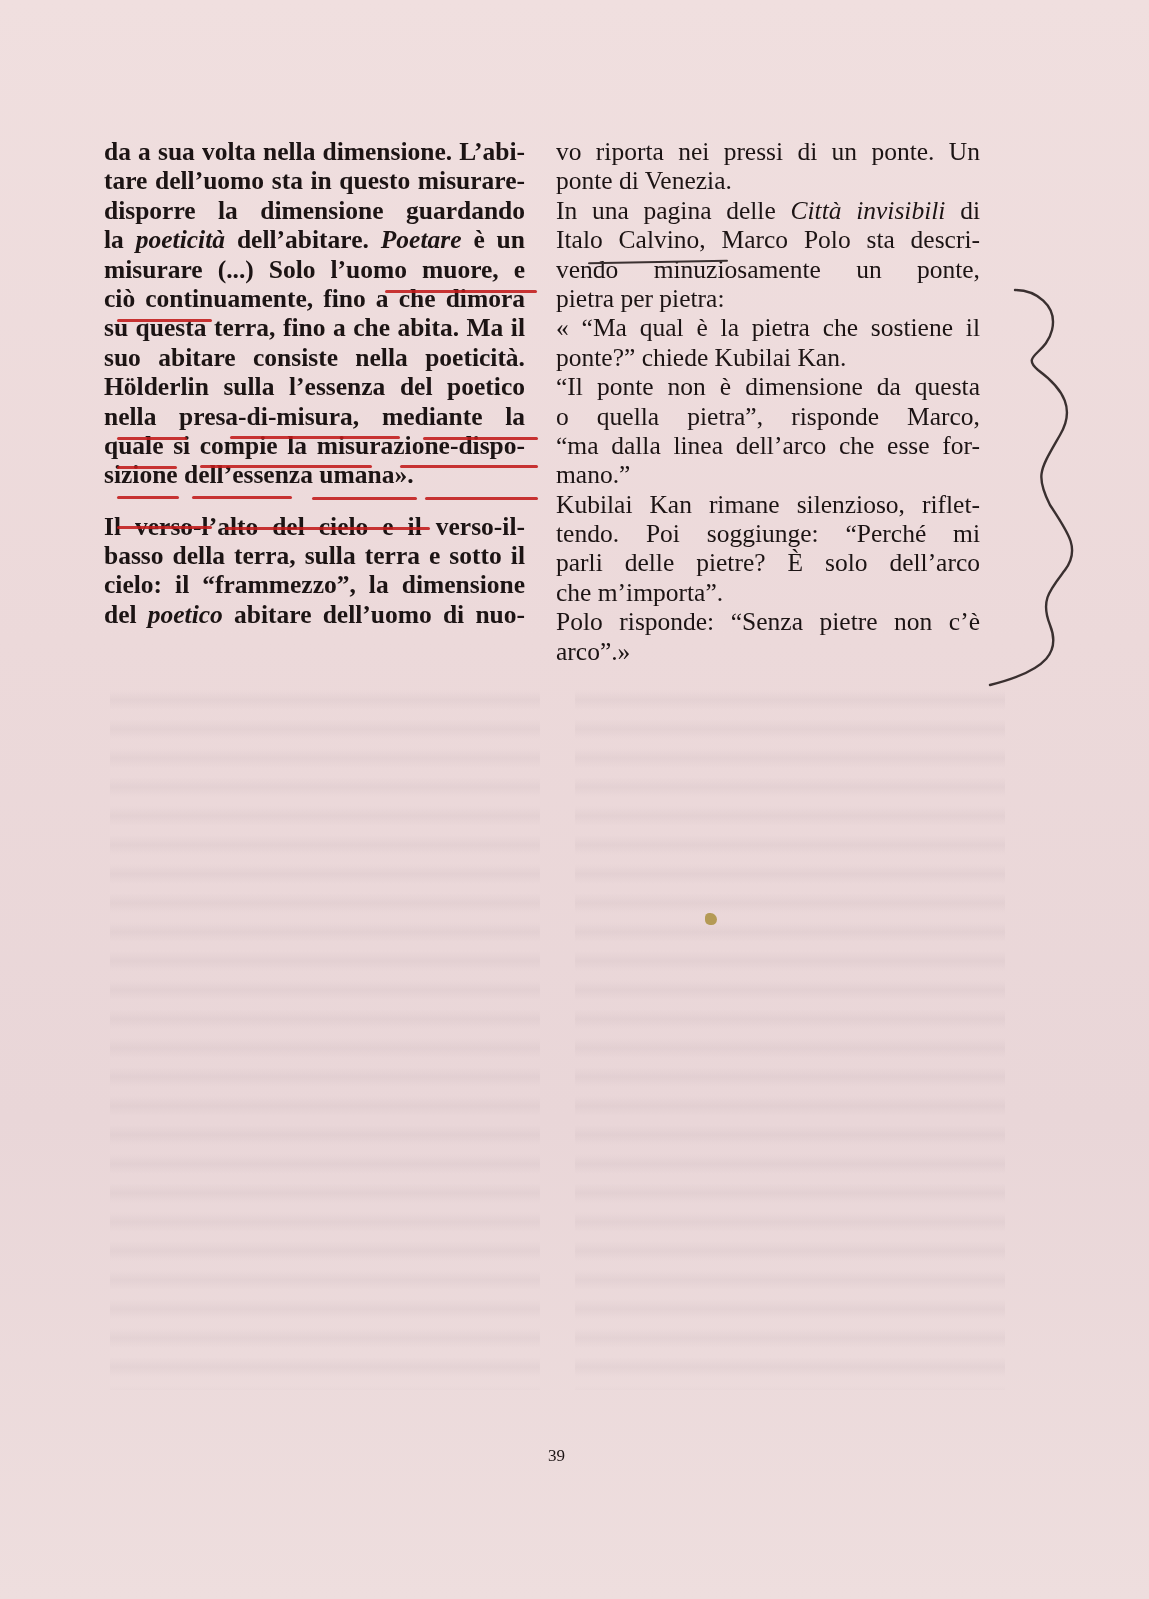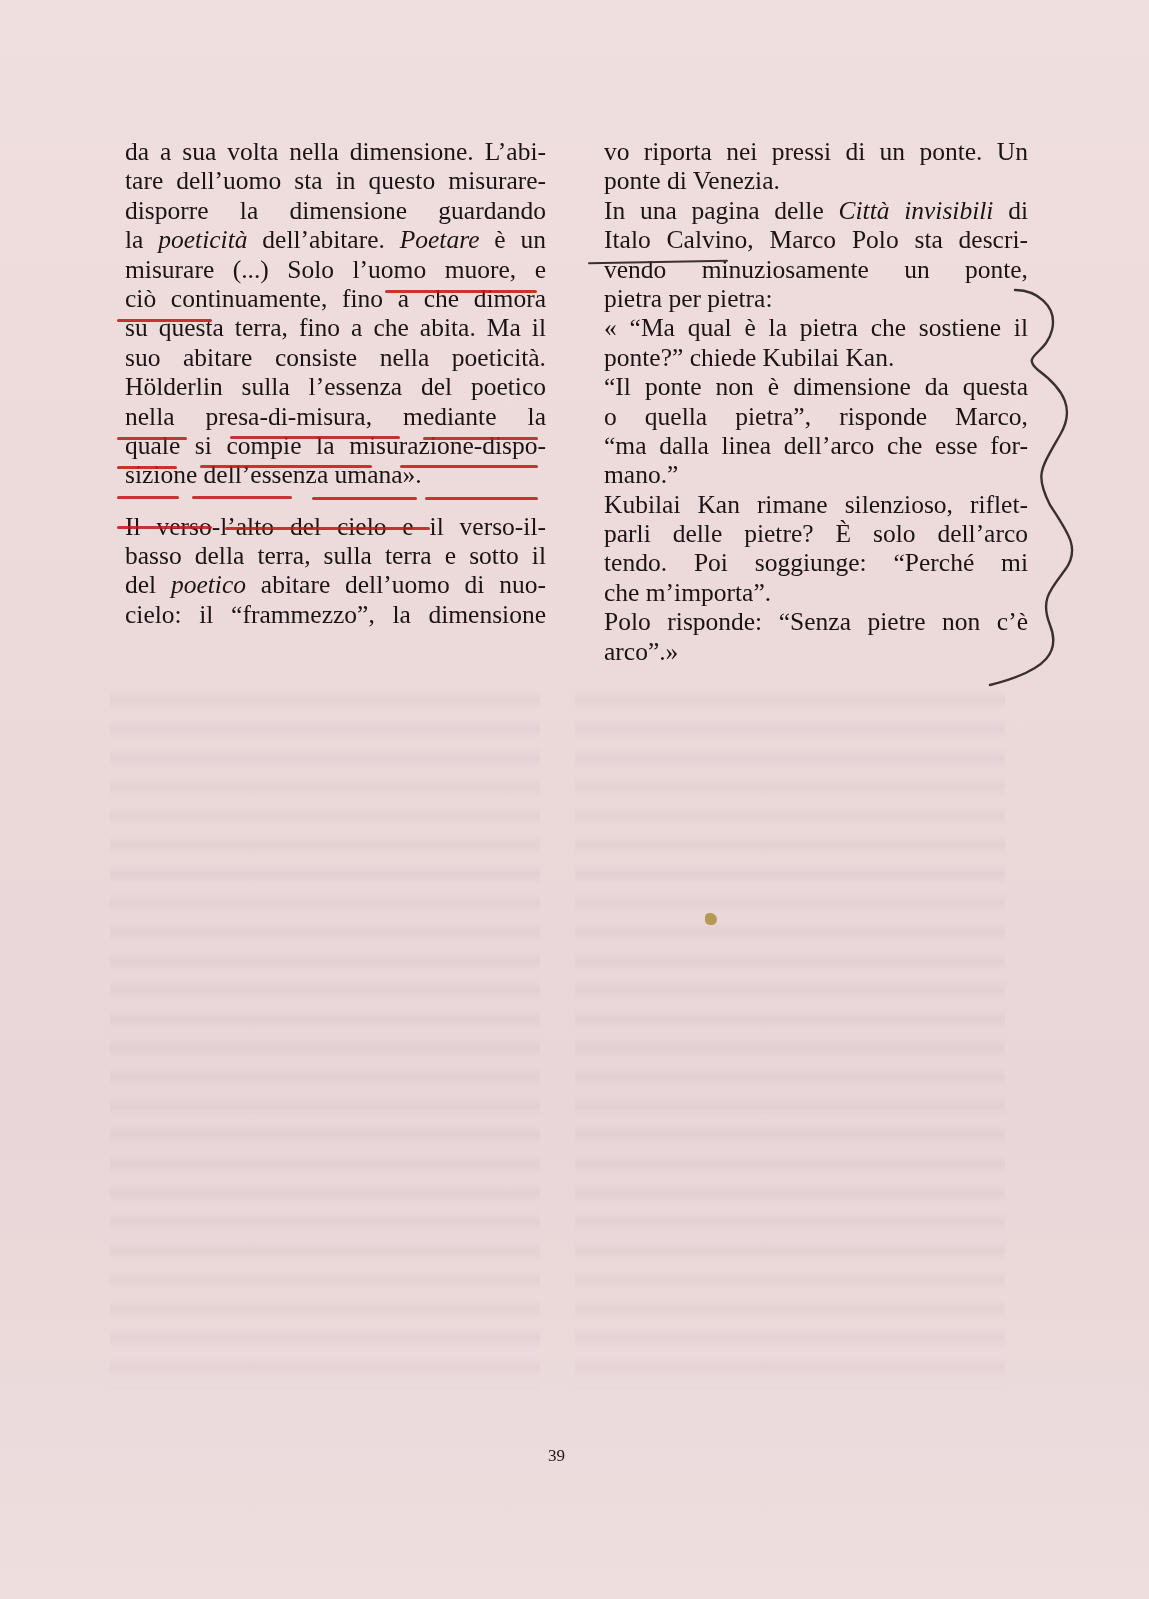--- a/index.html
+++ b/index.html
@@ -20,22 +20,22 @@
     background: repeating-linear-gradient(180deg, rgba(150,130,140,0.0) 0px, rgba(150,130,140,0.10) 10px, rgba(150,130,140,0.0) 20px, rgba(150,130,140,0.0) 29px);
     opacity: 0.8;
   }
   .bleed.left { left: 110px; width: 430px; }
   .bleed.right { left: 575px; width: 430px; }
   .col {
     position: absolute; top: 137px;
     font-size: 25.5px; line-height: 29.4px;
     text-align: justify;
   }
-  .col.left { left: 125px; width: 421px; }
-  .col.right { left: 604px; width: 424px; font-family: Liberation Serif, serif; }
+  .col.left { left: 104px; width: 421px; font-weight: bold; }
+  .col.right { left: 556px; width: 424px; font-family: Liberation Serif, serif; }
   .line { display: block; white-space: nowrap; text-align-last: justify; height: 29.4px; }
   .line.last { text-align-last: left; }
   .gap { height: 22px; }
   i { font-style: italic; }
   .red { position: absolute; height: 3px; background: #c21a1a; border-radius: 2px; opacity: 0.88; }
   .pencil-ul { position: absolute; height: 2px; background: #3a3030; border-radius: 2px; }
   .stain { position: absolute; left: 705px; top: 913px; width: 12px; height: 12px; background: #b49a55; border-radius: 40% 60% 50% 45%; }
   .page-number { position: absolute; left: 548px; top: 1446px; font-size: 17px; }
   svg.squiggle { position: absolute; left: 980px; top: 270px; }
 </style>
@@ -55,40 +55,40 @@
   <span class="line">ciò continuamente, fino a che dimora</span>
   <span class="line">su questa terra, fino a che abita. Ma il</span>
   <span class="line">suo abitare consiste nella poeticità.</span>
   <span class="line">Hölderlin sulla l’essenza del poetico</span>
   <span class="line">nella presa-di-misura, mediante la</span>
   <span class="line">quale si compie la misurazione-dispo-</span>
   <span class="line last">sizione dell’essenza umana».</span>
   <div class="gap"></div>
   <span class="line">Il verso-l’alto del cielo e il verso-il-</span>
   <span class="line">basso della terra, sulla terra e sotto il</span>
+  <span class="line">cielo: il “frammezzo”, la dimensione</span>
   <span class="line"><span>del </span><i>poetico</i><span> abitare dell’uomo di nuo-</span></span>
-  <span class="line">cielo: il “frammezzo”, la dimensione</span>
 </div>
 
 <div class="col right">
   <span class="line">vo riporta nei pressi di un ponte. Un</span>
   <span class="line last">ponte di Venezia.</span>
   <span class="line"><span>In una pagina delle </span><i>Città invisibili</i><span> di</span></span>
   <span class="line">Italo Calvino, Marco Polo sta descri-</span>
   <span class="line">vendo minuziosamente un ponte,</span>
   <span class="line last">pietra per pietra:</span>
   <span class="line">« “Ma qual è la pietra che sostiene il</span>
   <span class="line last">ponte?” chiede Kubilai Kan.</span>
   <span class="line">“Il ponte non è dimensione da questa</span>
   <span class="line">o quella pietra”, risponde Marco,</span>
   <span class="line">“ma dalla linea dell’arco che esse for-</span>
   <span class="line last">mano.”</span>
   <span class="line">Kubilai Kan rimane silenzioso, riflet-</span>
+  <span class="line">tendo. Poi soggiunge: “Perché mi</span>
   <span class="line">parli delle pietre? È solo dell’arco</span>
-  <span class="line">tendo. Poi soggiunge: “Perché mi</span>
   <span class="line last">che m’importa”.</span>
   <span class="line">Polo risponde: “Senza pietre non c’è</span>
   <span class="line last">arco”.»</span>
 </div>
 
 <div class="red" style="left:385px; top:290px; width:152px;"></div>
 <div class="red" style="left:117px; top:319px; width:95px;"></div>
 <div class="red" style="left:117px; top:437px; width:70px;"></div>
 <div class="red" style="left:230px; top:436px; width:170px;"></div>
 <div class="red" style="left:423px; top:437px; width:115px;"></div>

